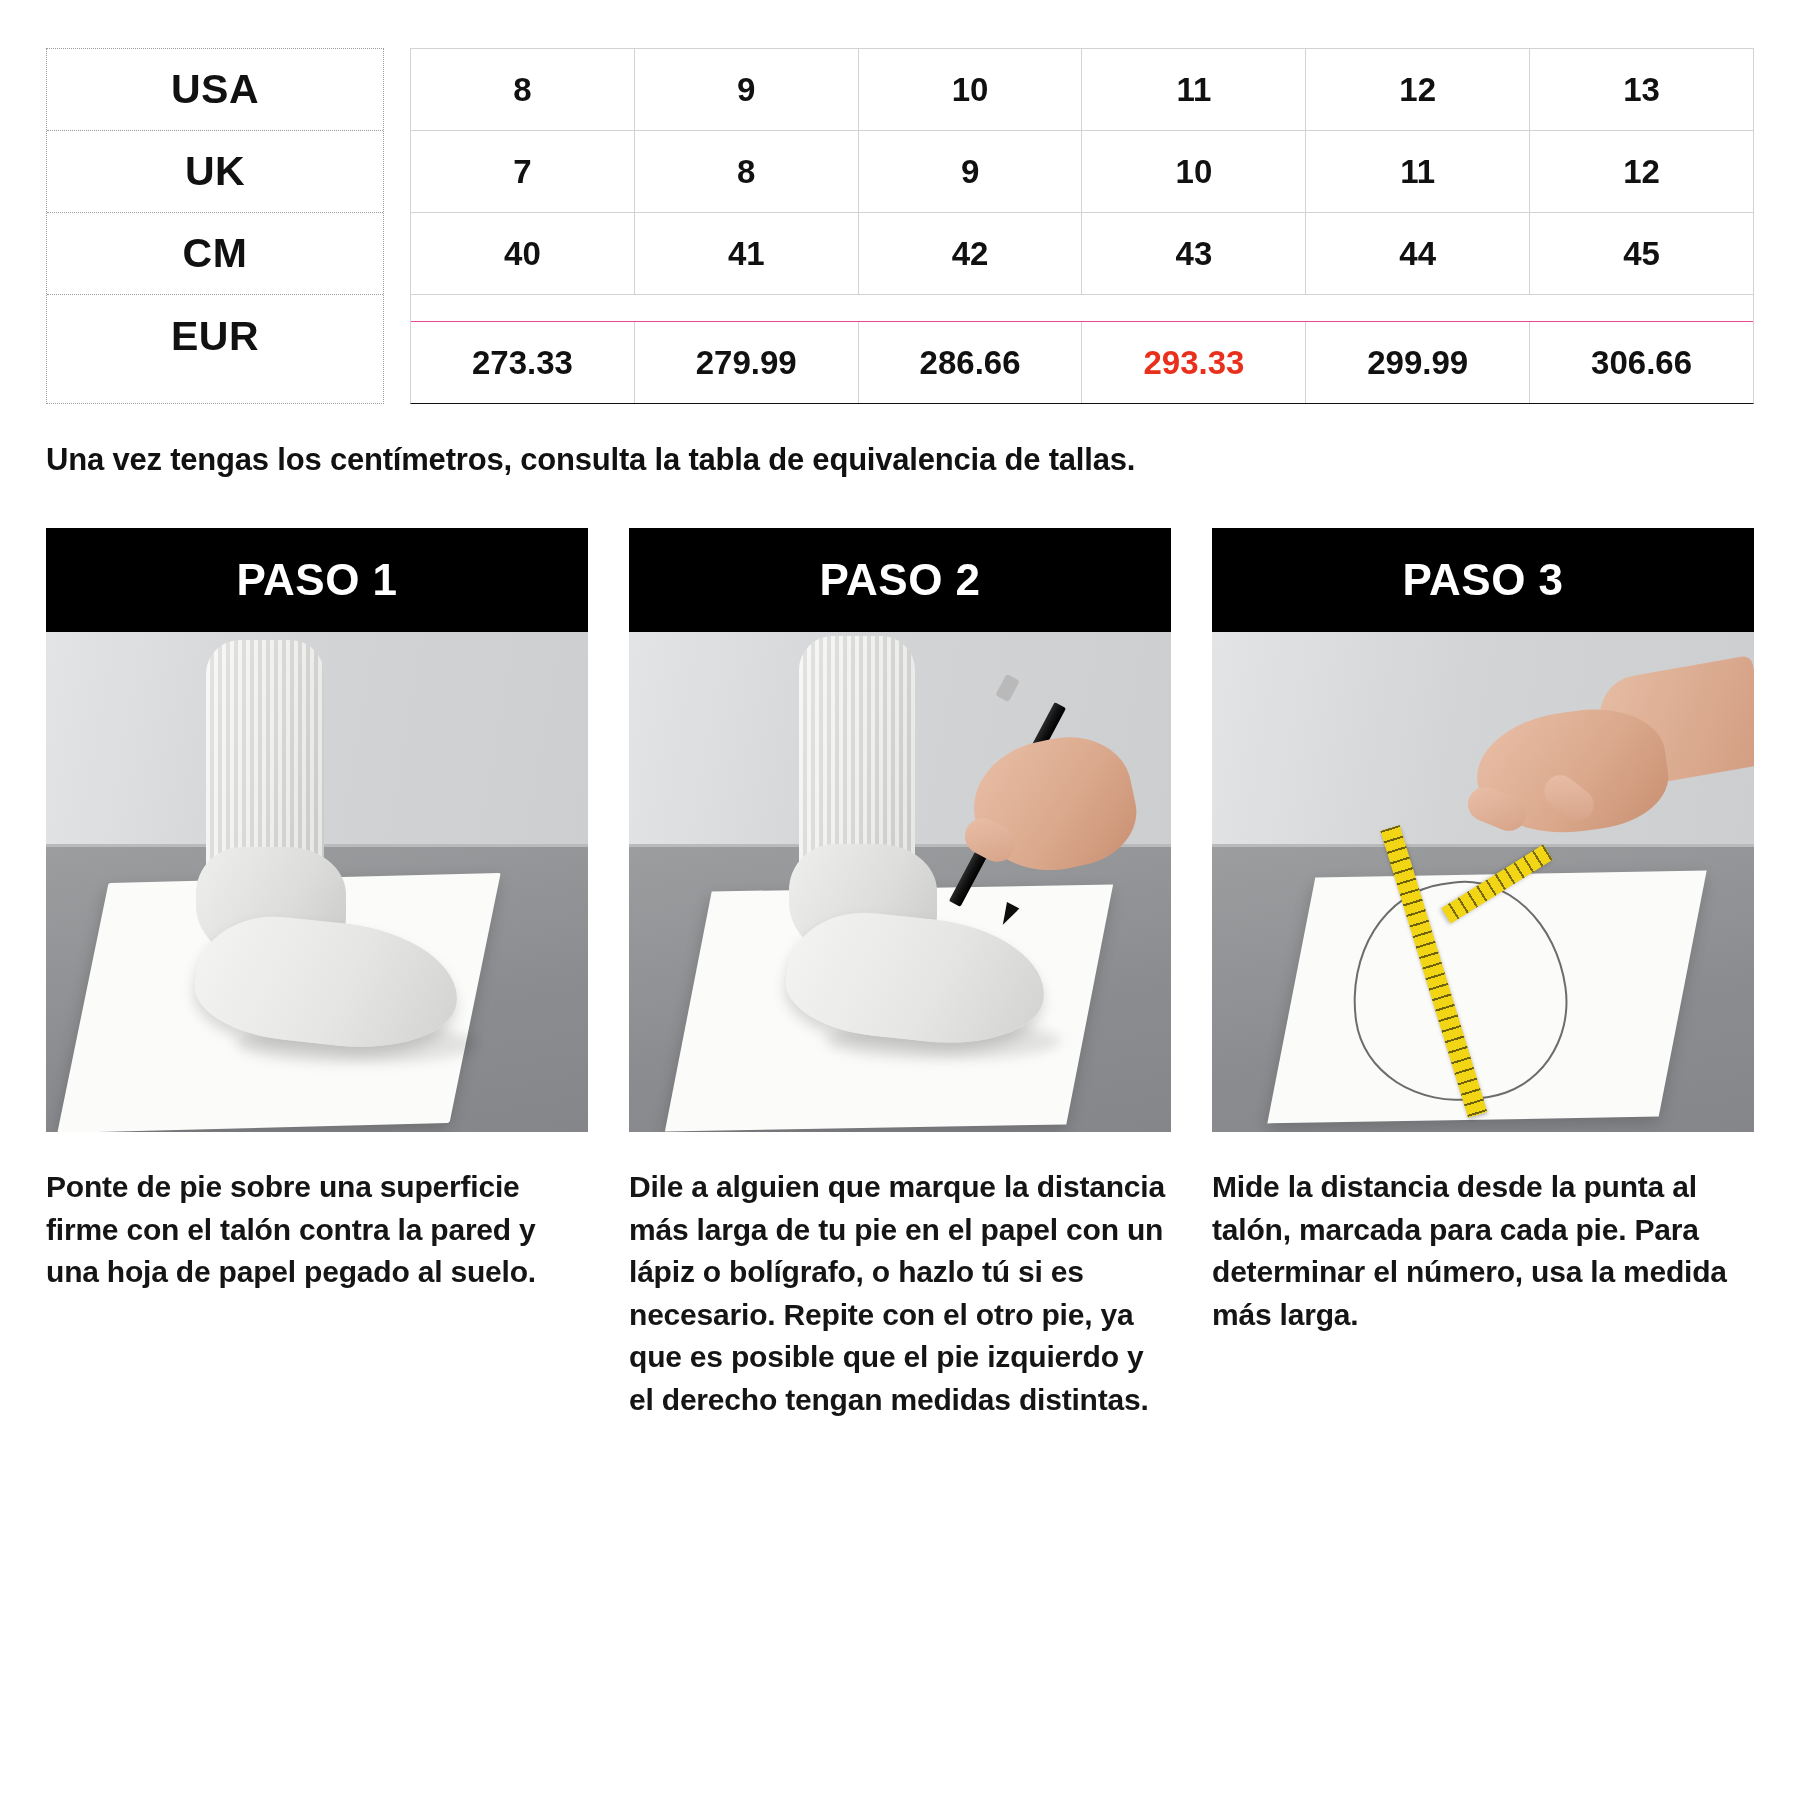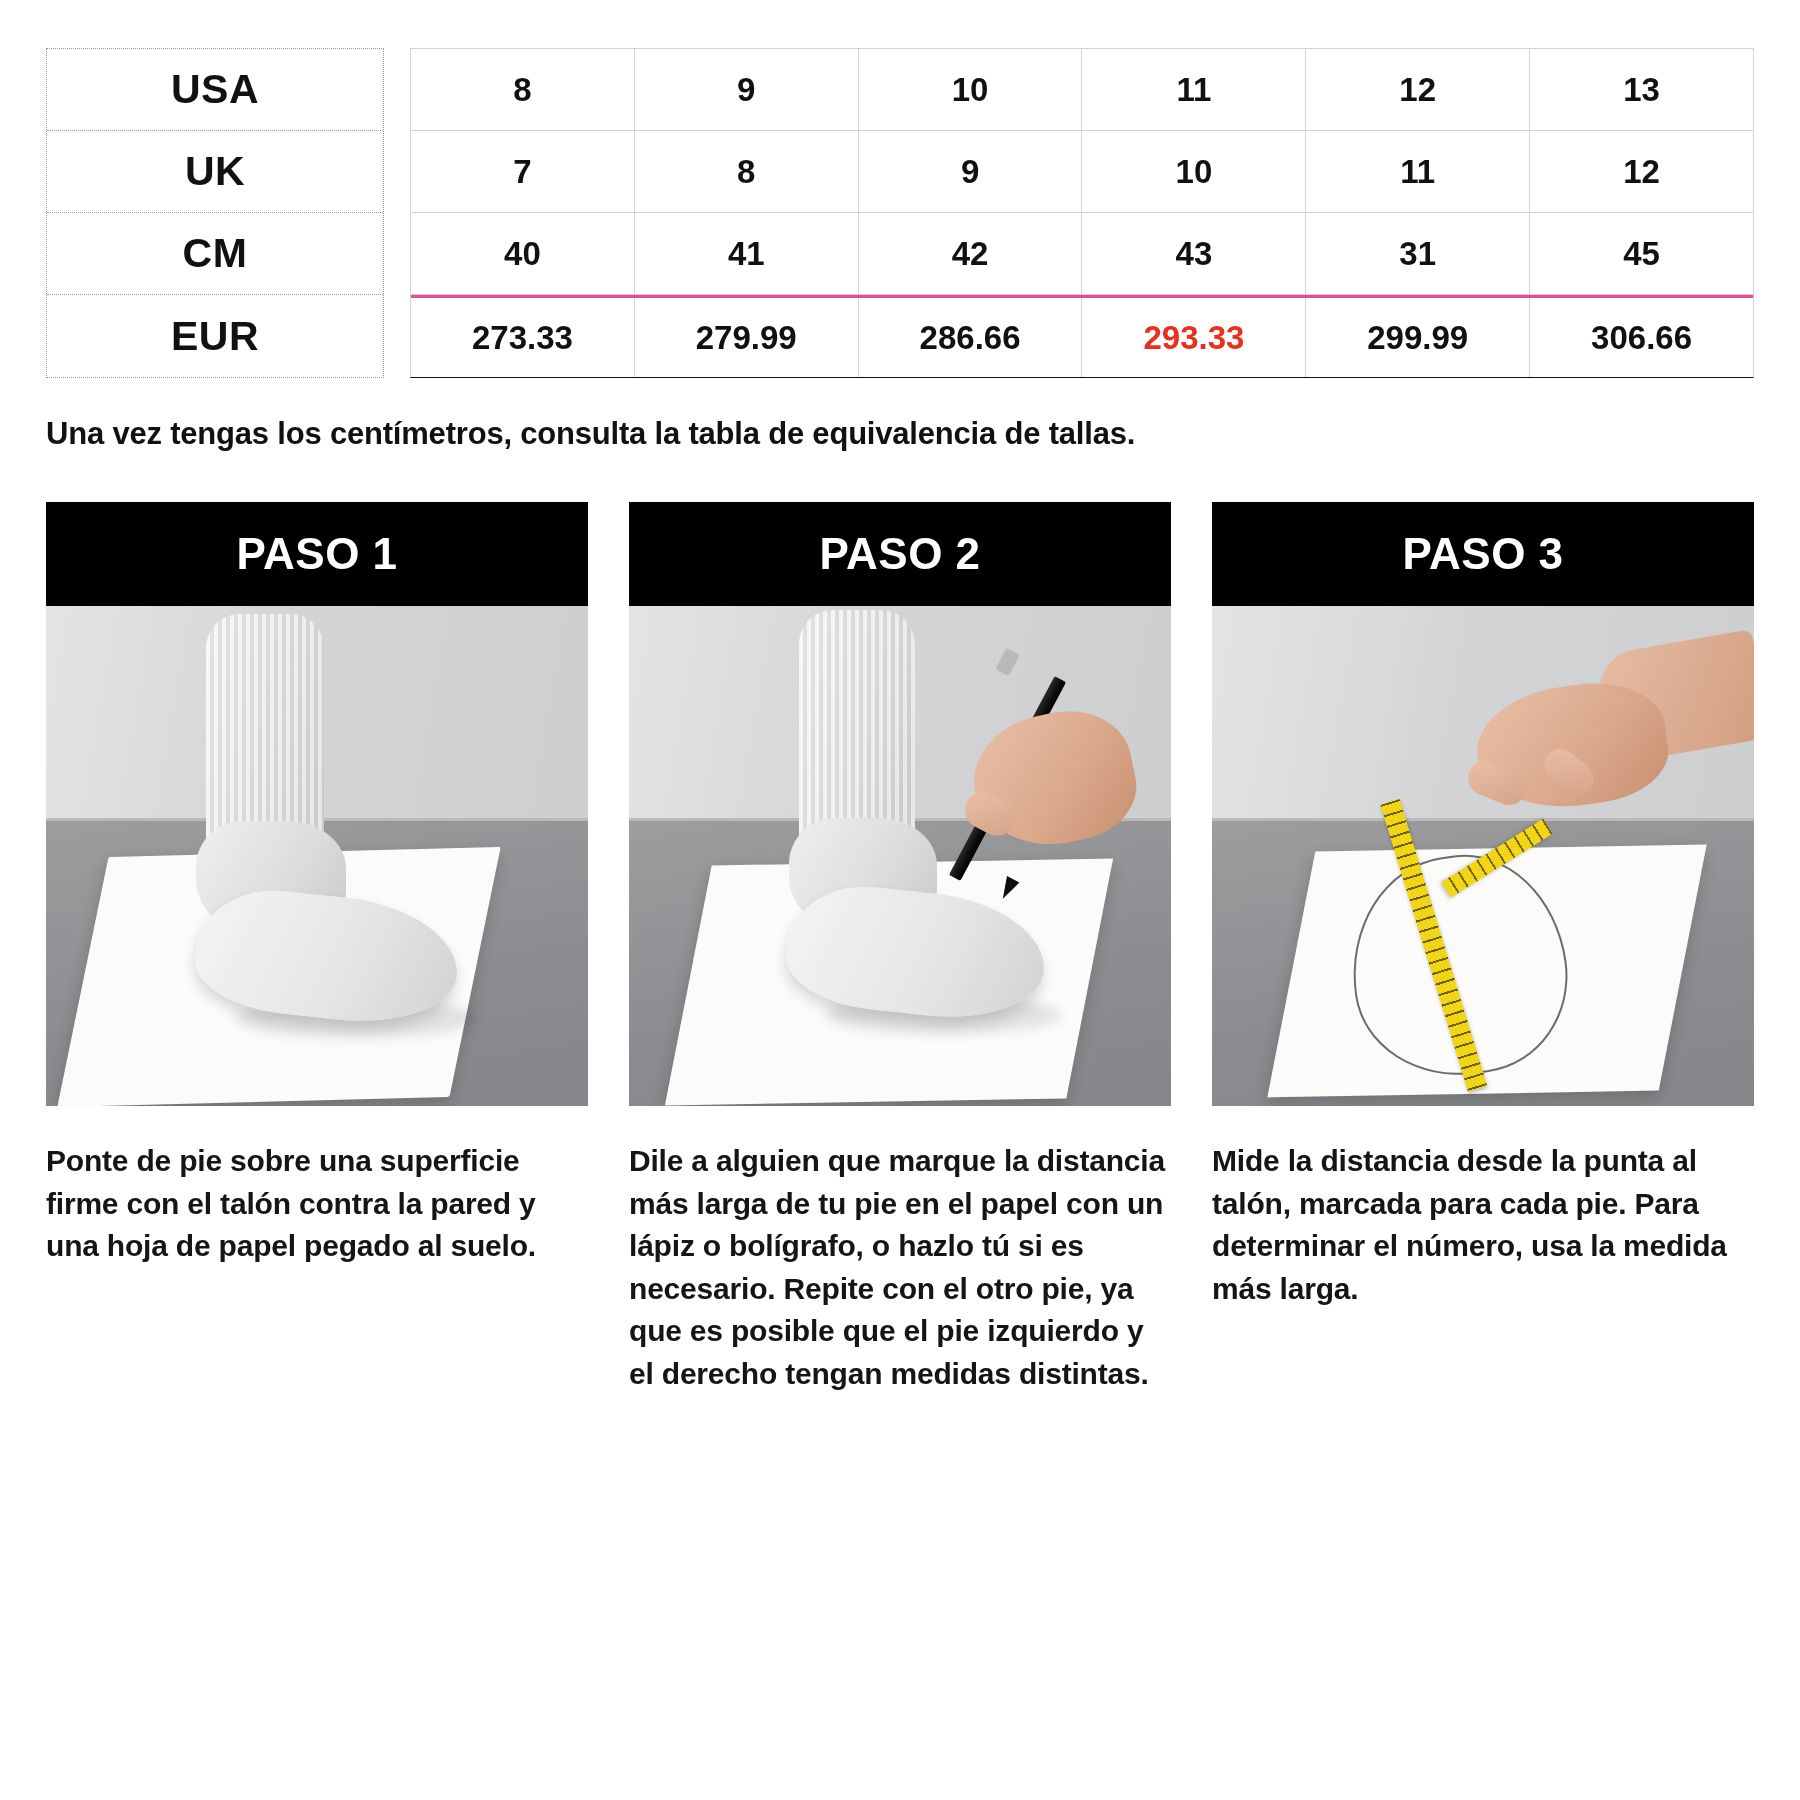--- a/index.html
+++ b/index.html
@@ -59,21 +59,22 @@
   .values-row {
     display: flex;
     height: 82px;
     border-bottom: 1px solid #d3d3d3;
     box-sizing: border-box;
   }
   .values-row:last-child {
     border-bottom: none;
   }
   .values-row.cm-row {
-    border-top: 3px solid #ec4899;
+    border-top: 1px solid #ec4899;
+    margin-top: 26px;
   }
   .values-cell {
     flex: 1 1 0;
     display: flex;
     align-items: center;
     justify-content: center;
     border-right: 1px solid #d3d3d3;
     box-sizing: border-box;
     font-size: 33px;
     font-weight: bold;
@@ -317,21 +318,21 @@
         <div class="values-cell">9</div>
         <div class="values-cell">10</div>
         <div class="values-cell">11</div>
         <div class="values-cell">12</div>
       </div>
       <div class="values-row">
         <div class="values-cell">40</div>
         <div class="values-cell">41</div>
         <div class="values-cell">42</div>
         <div class="values-cell">43</div>
-        <div class="values-cell">31</div>
+        <div class="values-cell">44</div>
         <div class="values-cell">45</div>
       </div>
       <div class="values-row cm-row">
         <div class="values-cell">273.33</div>
         <div class="values-cell">279.99</div>
         <div class="values-cell">286.66</div>
         <div class="values-cell highlight">293.33</div>
         <div class="values-cell">299.99</div>
         <div class="values-cell">306.66</div>
       </div>

